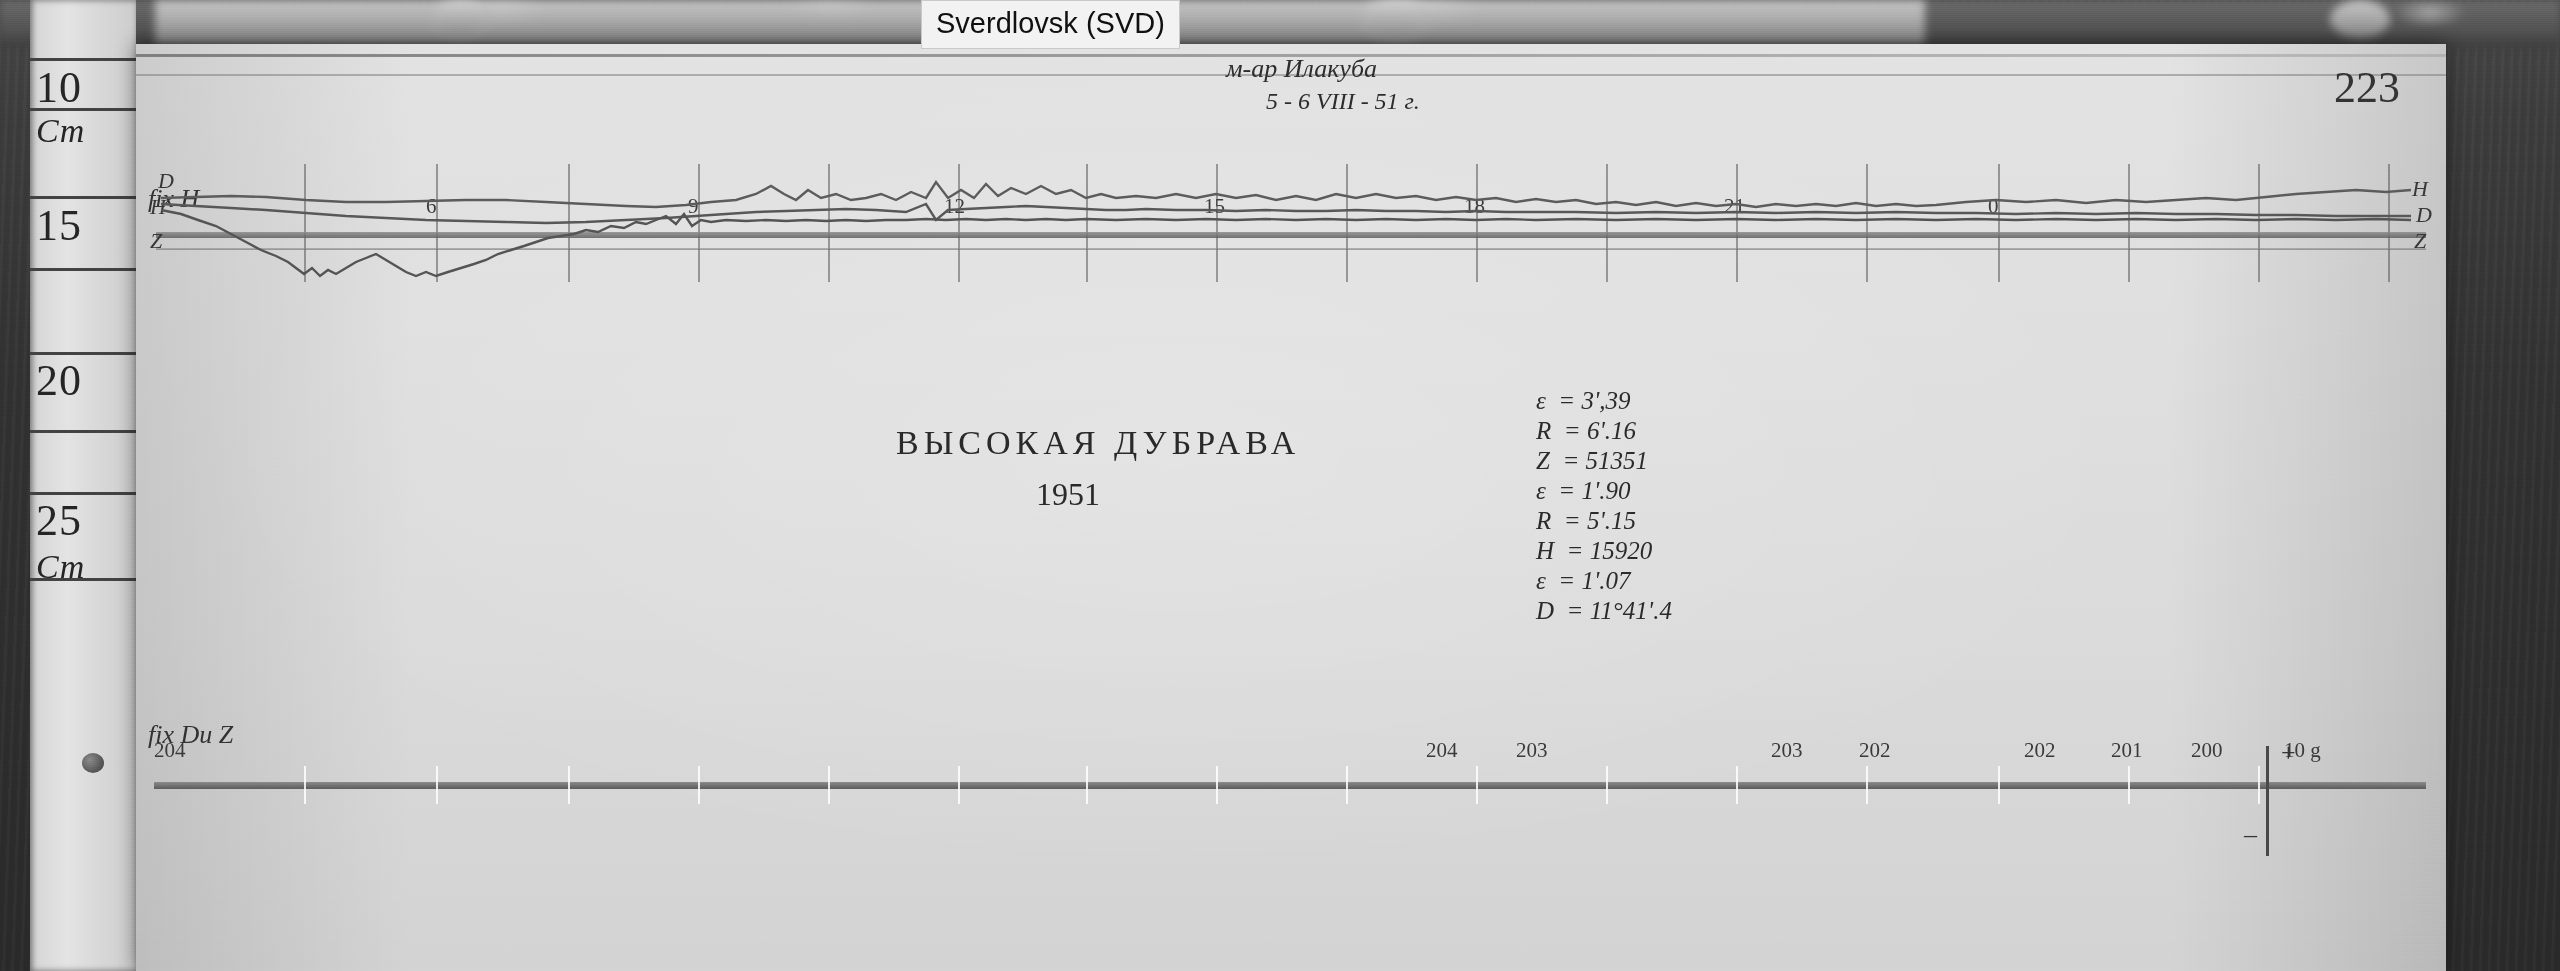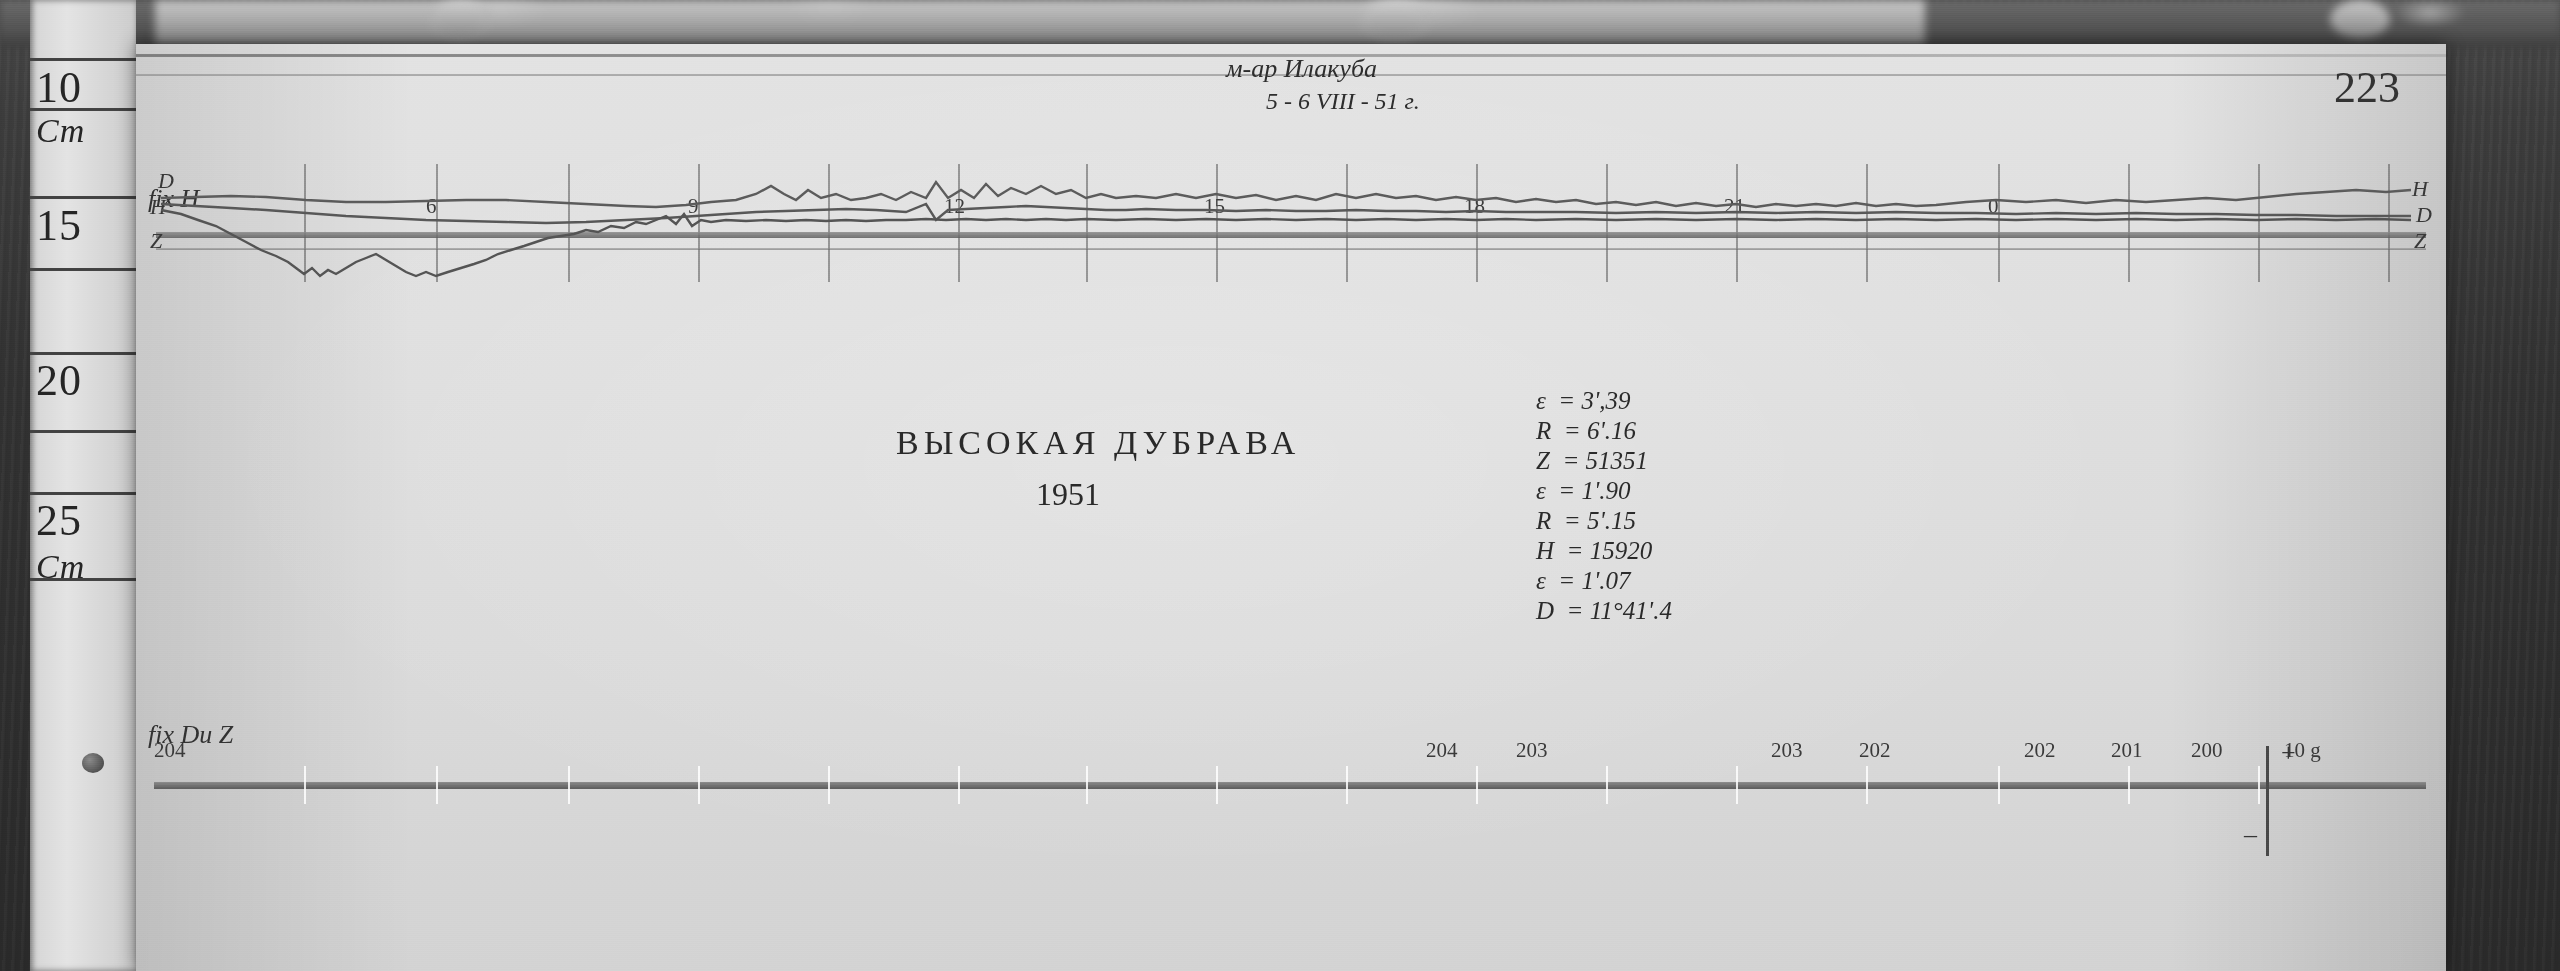--- a/index.html
+++ b/index.html
@@ -454,15 +454,16 @@
       <div class="lower-num" style="left:2055px;">200</div>
       <div class="lower-num" style="left:2148px;">10 g</div>
 
       <div class="axis-marker"></div>
       <div class="axis-plus" style="left:2145px; top:6px;">+</div>
       <div class="axis-minus" style="left:2108px; top:88px;">–</div>
     </div>
 
   </div>
 
+  <div id="svd-label">Sverdlovsk (SVD)</div>
 
   <div id="grain"></div>
 </div>
 
 </body></html>

